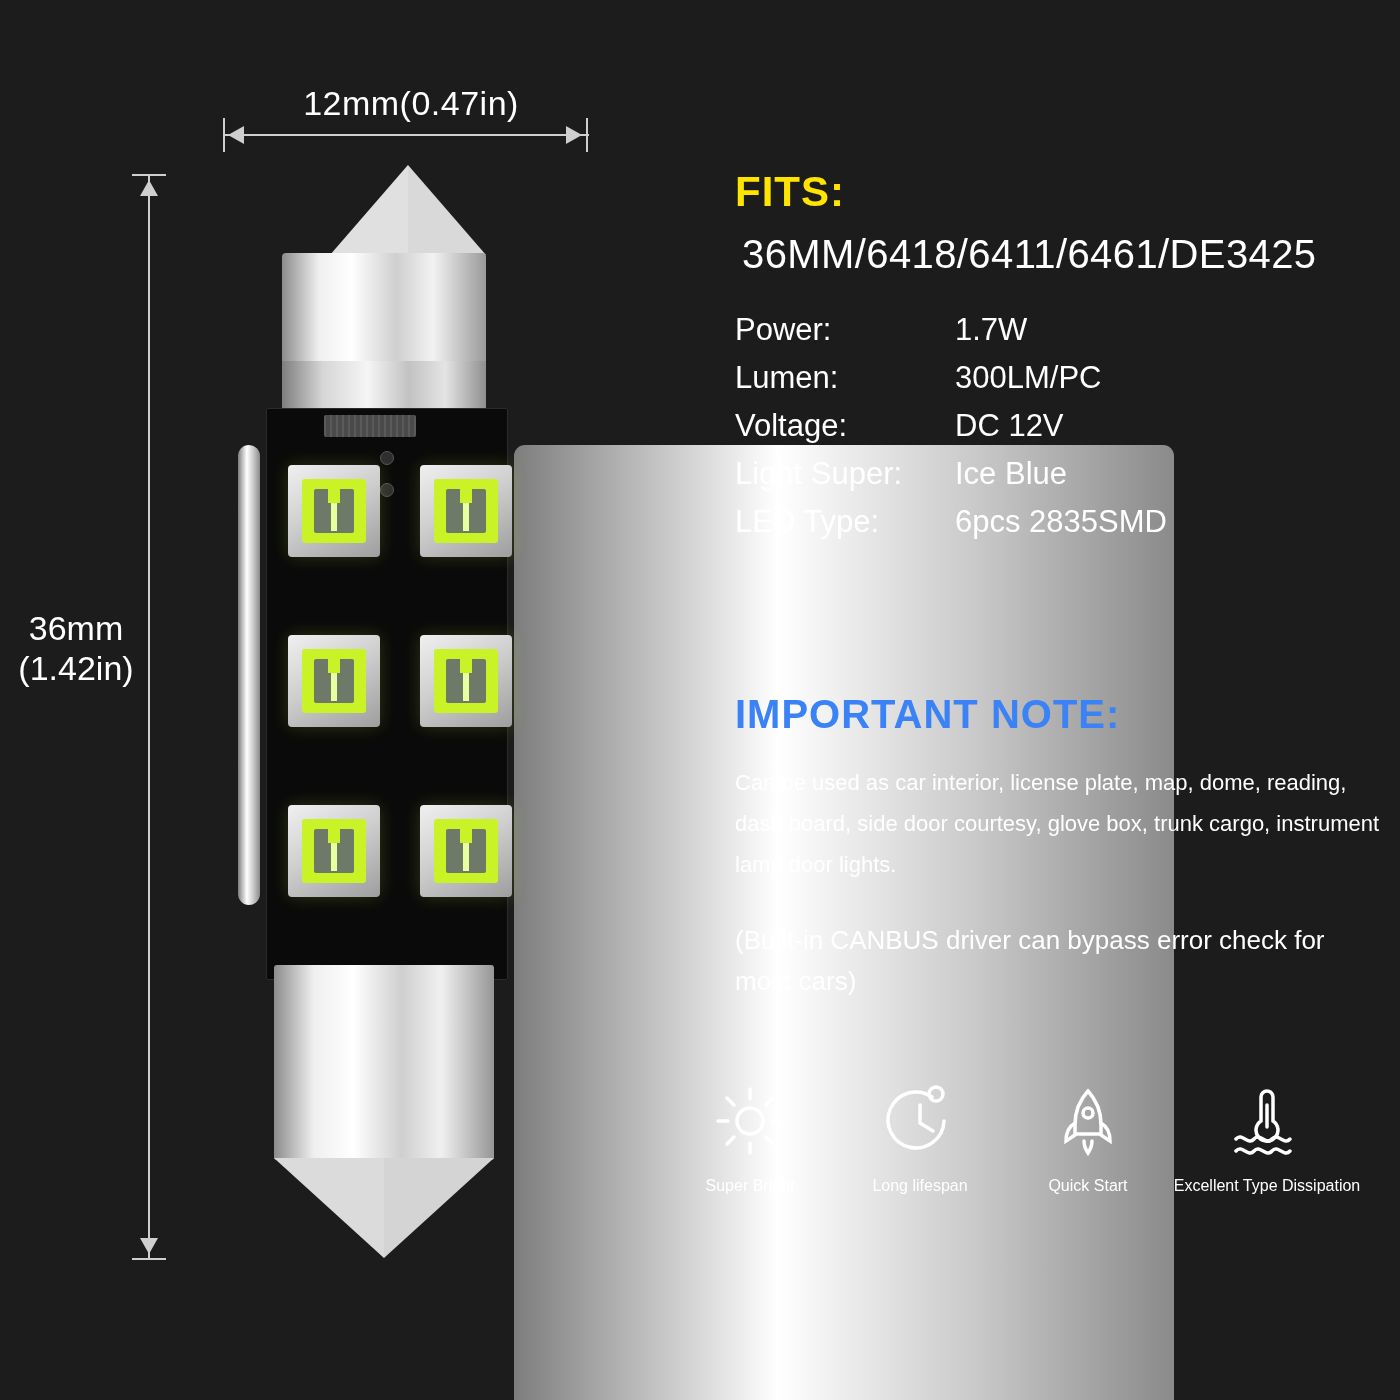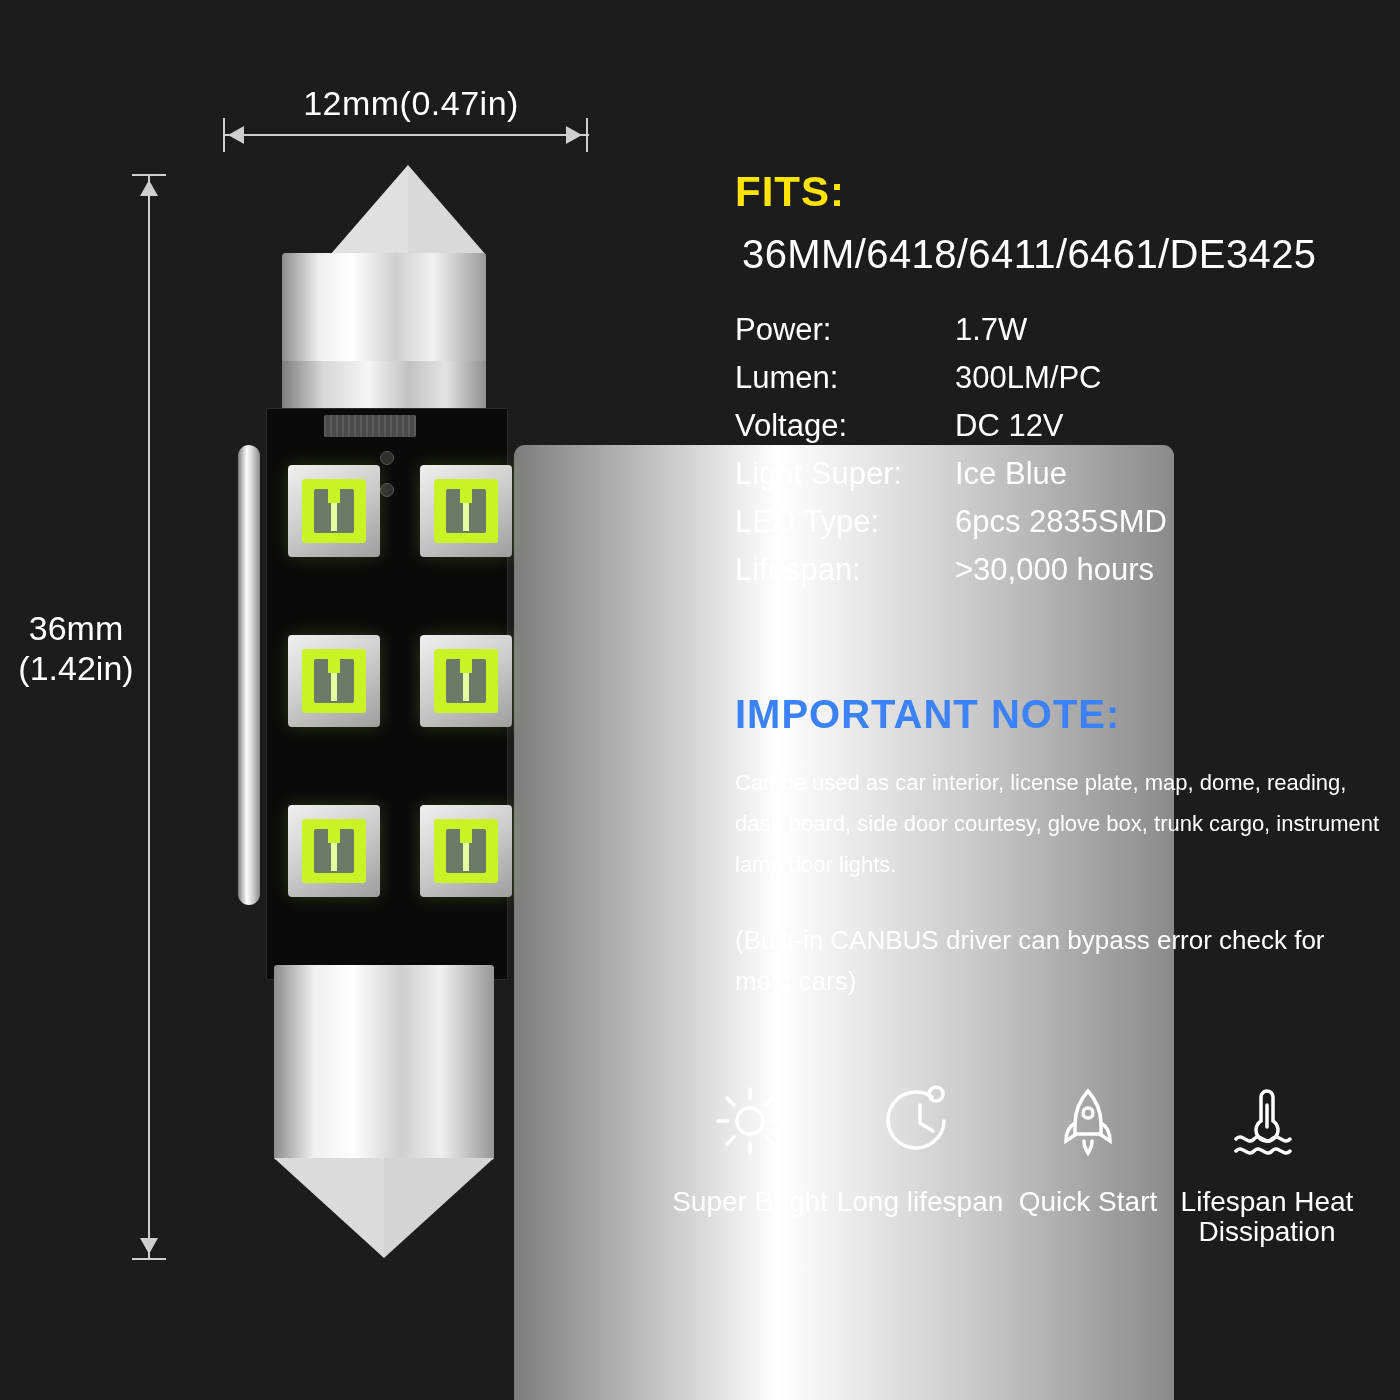--- a/index.html
+++ b/index.html
@@ -156,21 +156,21 @@
   }
 
   
   .features{position:absolute;left:660px;top:1075px;width:740px;height:220px;}
   .feature{position:absolute;top:0;width:180px;text-align:center;}
   .f1{left:0px;}
   .f2{left:170px;}
   .f3{left:338px;}
   .f4{left:492px;width:230px;}
   .feature-icon{height:92px;display:flex;align-items:center;justify-content:center;}
-  .feature-label{font-size:28px;line-height:30px;color:#ffffff;margin-top:20px;}
+  .feature-label{font-size:16px;line-height:30px;color:#ffffff;margin-top:4px;}
 </style>
 </head>
 <body>
 
 <div class="page">
 
   <div class="left">
 
     <div class="dim-top-label">12mm(0.47in)</div>
     <div class="dim-top-line"></div>
@@ -257,24 +257,20 @@
         <div class="spec-key">Voltage:</div>
         <div class="spec-val">DC 12V</div>
       </div>
       <div class="spec-row">
         <div class="spec-key">Light Super:</div>
         <div class="spec-val">Ice Blue</div>
       </div>
       <div class="spec-row">
         <div class="spec-key">LED Type:</div>
         <div class="spec-val">6pcs 2835SMD</div>
-      </div>
-      <div class="spec-row">
-        <div class="spec-key">Lifespan:</div>
-        <div class="spec-val">&gt;30,000 hours</div>
       </div>
     </div>
 
     <div class="note-title">IMPORTANT NOTE:</div>
     <div class="note-body">Can be used as car interior, license plate, map, dome, reading, dash board, side door courtesy, glove box, trunk cargo, instrument lamp door lights.</div>
     <div class="note-sub">(Built-in CANBUS driver can bypass error check for most cars)</div>
   </div>
 
   <div class="features">
 
@@ -322,17 +318,17 @@
 
     <div class="feature f4">
       <div class="feature-icon">
         <svg width="90" height="80" viewBox="0 0 90 80" fill="none" stroke="#ffffff" stroke-width="3.5" stroke-linecap="round">
           <path d="M45 10 a6 6 0 0 1 6 6 v24 a11 11 0 1 1 -12 0 v-24 a6 6 0 0 1 6 -6 z"></path>
           <line x1="45" y1="24" x2="45" y2="46"></line>
           <path d="M14 58 c6 -7 12 7 18 0 c6 -7 12 7 18 0 c6 -7 12 7 18 0"></path>
           <path d="M14 70 c6 -7 12 7 18 0 c6 -7 12 7 18 0 c6 -7 12 7 18 0"></path>
         </svg>
       </div>
-      <div class="feature-label">Lifespan Heat Dissipation</div>
+      <div class="feature-label">Excellent Type Dissipation</div>
     </div>
 
   </div>
 </div>
 
 </body></html>

